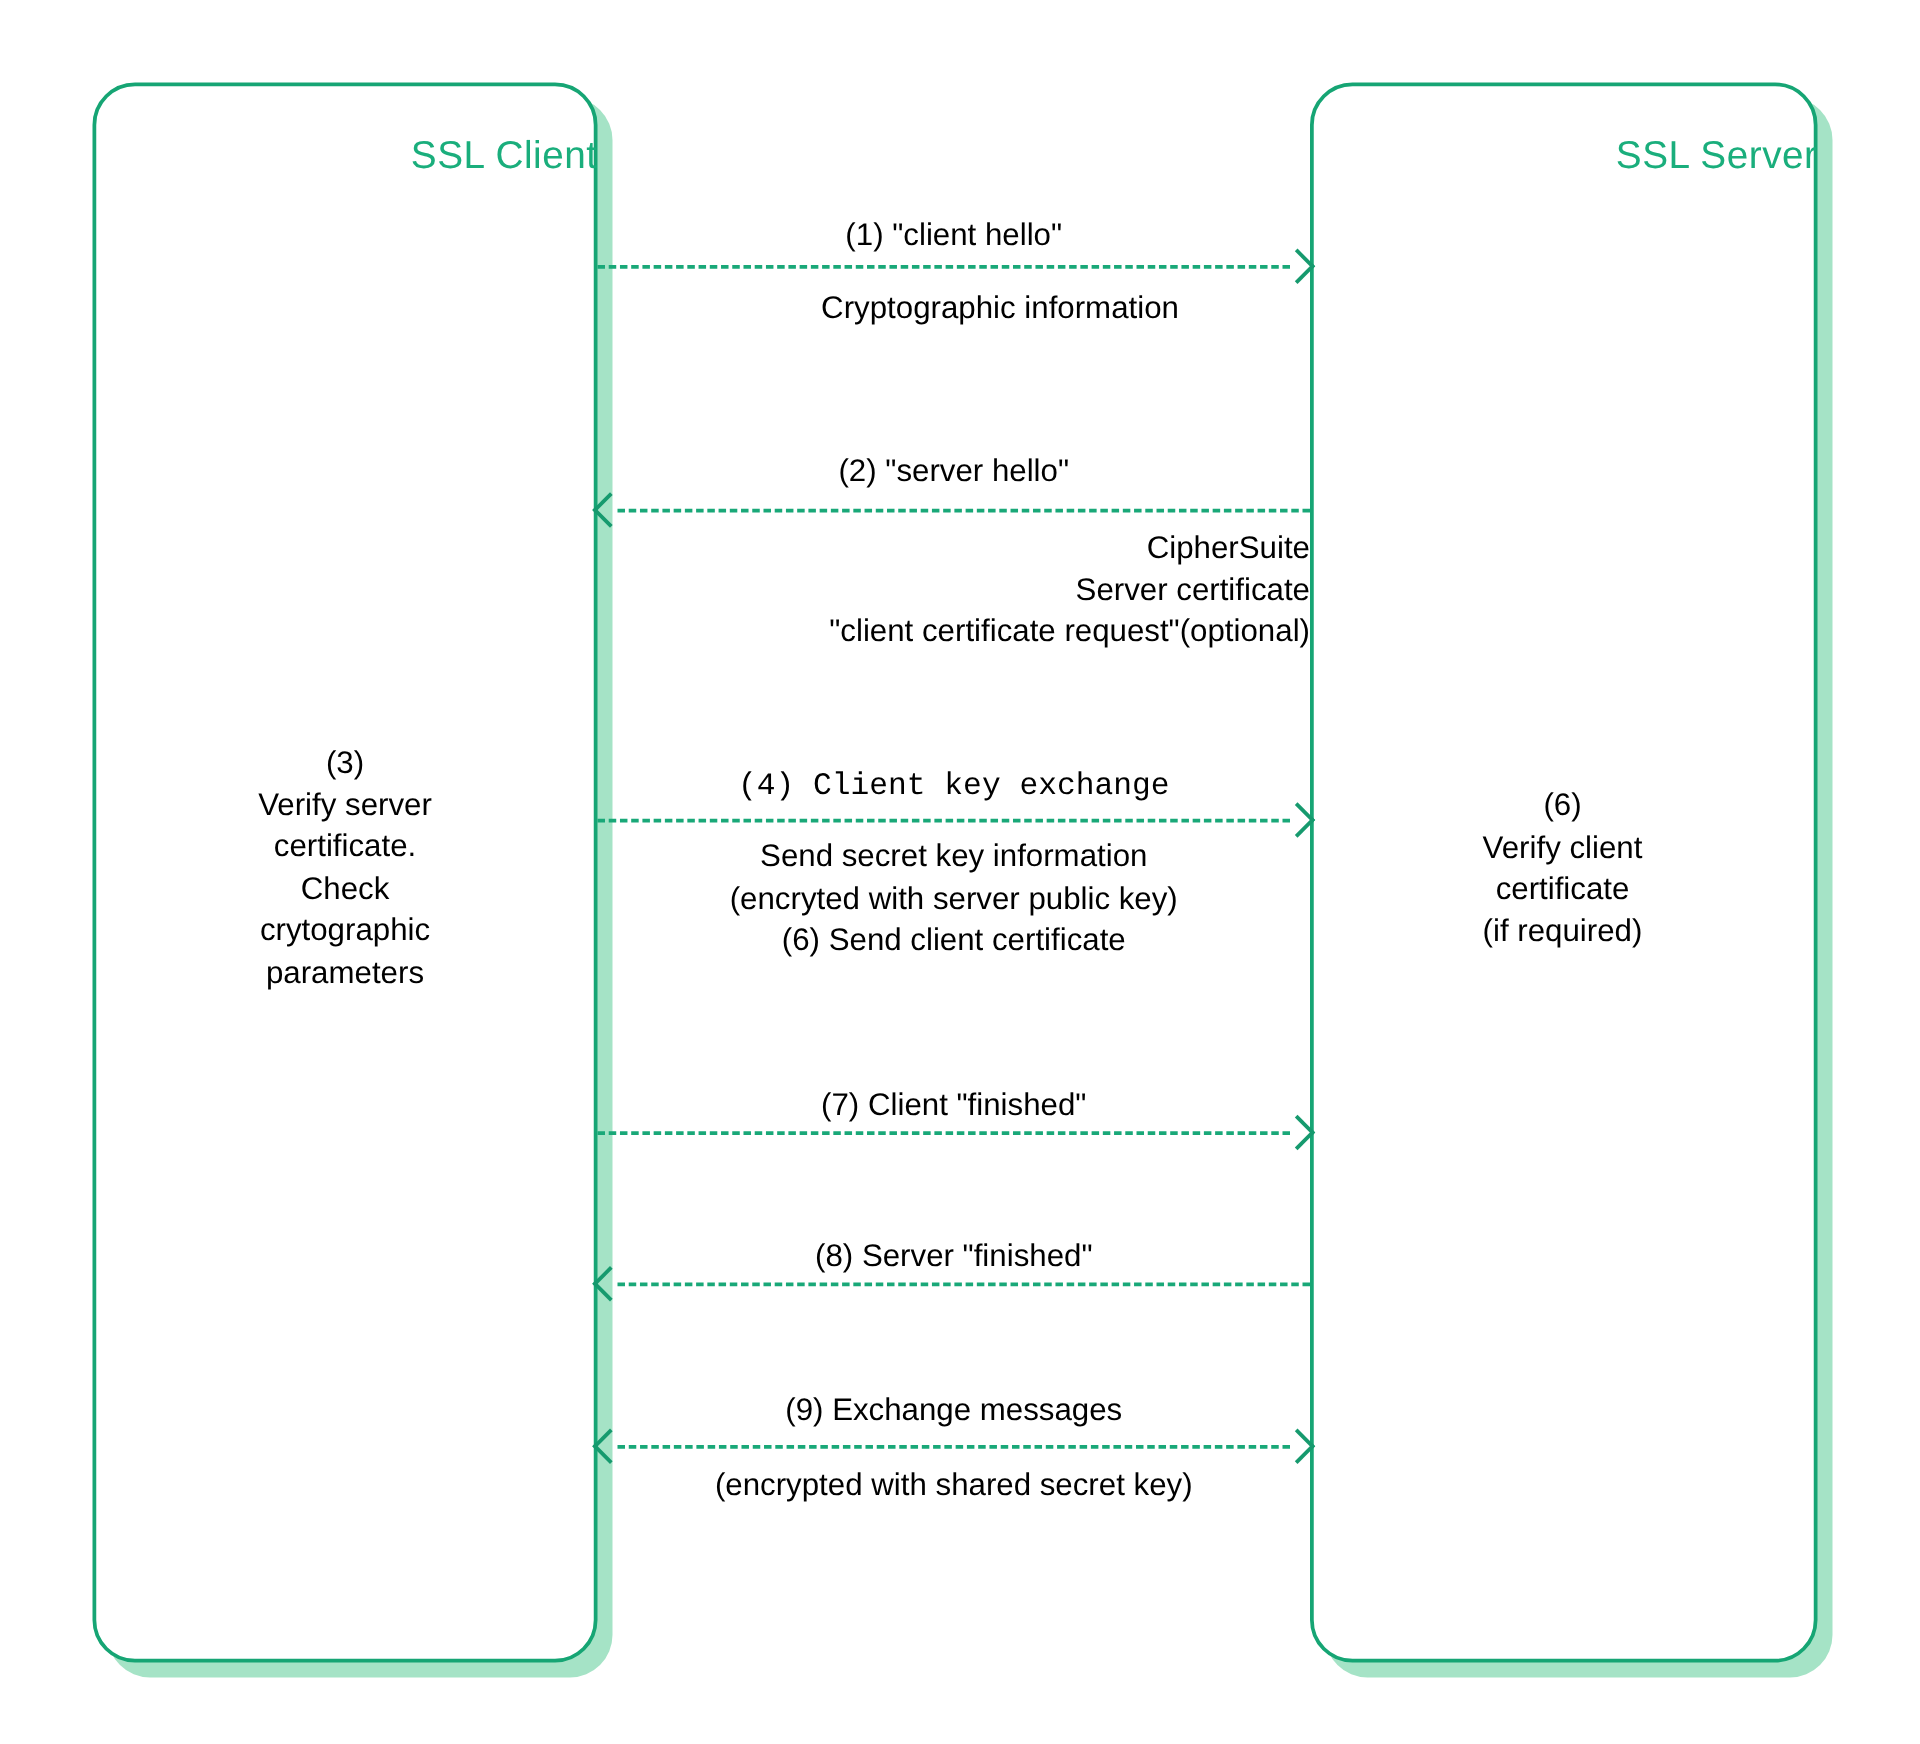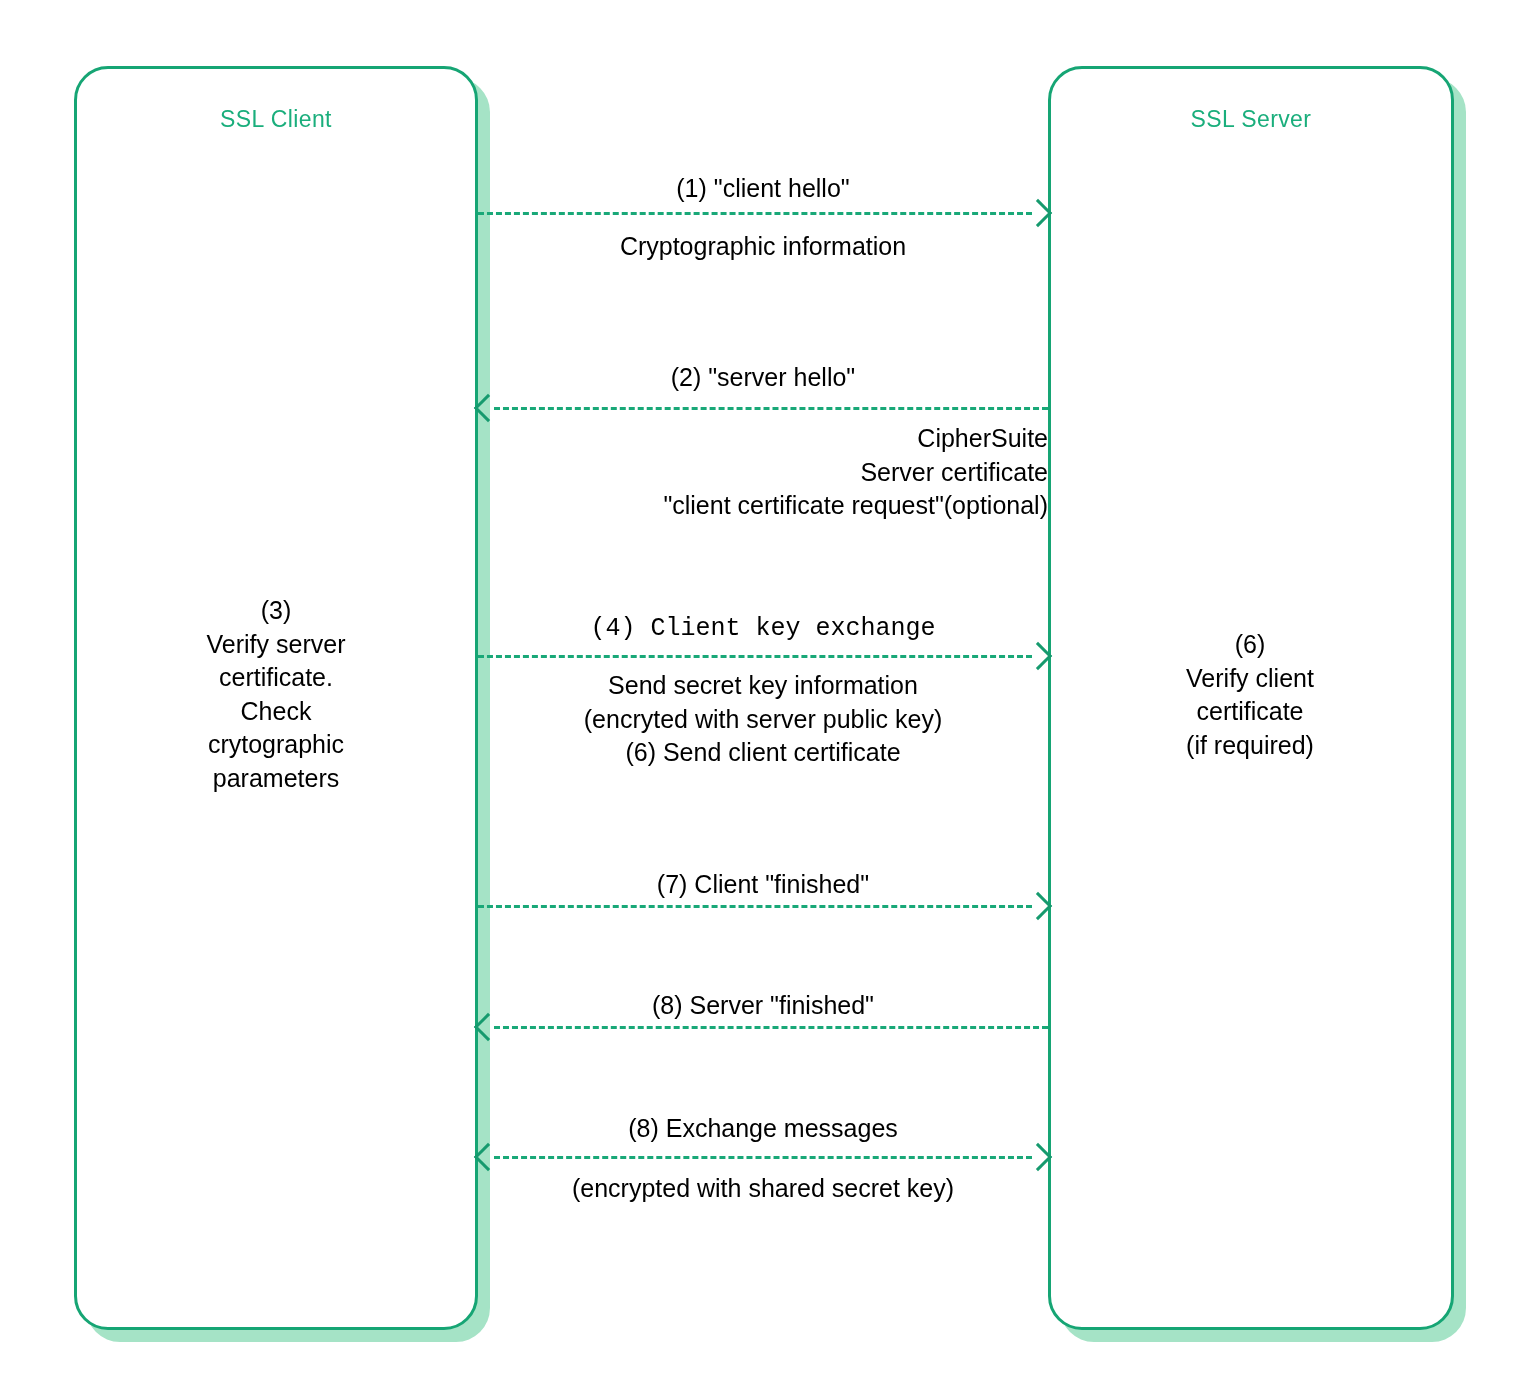--- a/index.html
+++ b/index.html
@@ -29,23 +29,23 @@
     position: absolute;
     border: 3px solid #16a574;
     border-radius: 34px;
     background: #ffffff;
     box-sizing: border-box;
   }
   .actor-title {
     position: absolute;
     left: 0;
     right: 0;
-    text-align: center;
+    text-align: right;
     color: #1aae7c;
-    font-size: 23px;
+    font-size: 31px;
     letter-spacing: 0.4px;
     white-space: nowrap;
   }
 
   #client-shadow { left: 86px;  top: 78px;  width: 404px; height: 1264px; }
   #client-box    { left: 74px;  top: 66px;  width: 404px; height: 1264px; }
   #server-shadow { left: 1060px; top: 78px; width: 406px; height: 1264px; }
   #server-box    { left: 1048px; top: 66px; width: 406px; height: 1264px; }
 
   #client-title { top: 106px; width: 404px; left: 74px; }
@@ -132,21 +132,21 @@
   <div id="server-note" class="actor-note">(6)
 Verify client
 certificate
 (if required)</div>
 
   <div class="msg-label msg-above" style="top:172px;">(1)  "client hello"</div>
   <div class="arrow to-right" style="top:202px;">
     <div class="shaft"></div>
     <div class="head right"></div>
   </div>
-  <div class="msg-label msg-below" style="top:230px;">Cryptographic information</div>
+  <div class="msg-label msg-below" style="top:230px;margin-left:37px;">Cryptographic information</div>
 
   <div class="msg-label msg-above" style="top:361px;">(2)  "server hello"</div>
   <div class="arrow to-left" style="top:397px;">
     <div class="shaft"></div>
     <div class="head left"></div>
   </div>
   <div class="msg-label msg-below" style="top:422px;text-align:right;">CipherSuite
 Server certificate
 "client certificate request"(optional)</div>
 
@@ -164,21 +164,21 @@
     <div class="shaft"></div>
     <div class="head right"></div>
   </div>
 
   <div class="msg-label msg-above" style="top:989px;">(8)  Server "finished"</div>
   <div class="arrow to-left" style="top:1016px;">
     <div class="shaft"></div>
     <div class="head left"></div>
   </div>
 
-  <div class="msg-label msg-above" style="top:1112px;">(8)  Exchange messages</div>
+  <div class="msg-label msg-above" style="top:1112px;">(9)  Exchange messages</div>
   <div class="arrow to-both" style="top:1146px;">
     <div class="shaft"></div>
     <div class="head left"></div>
     <div class="head right"></div>
   </div>
   <div class="msg-label msg-below" style="top:1172px;text-align:center;">(encrypted with shared secret key)</div>
 
 </div>
 
 </body></html>

